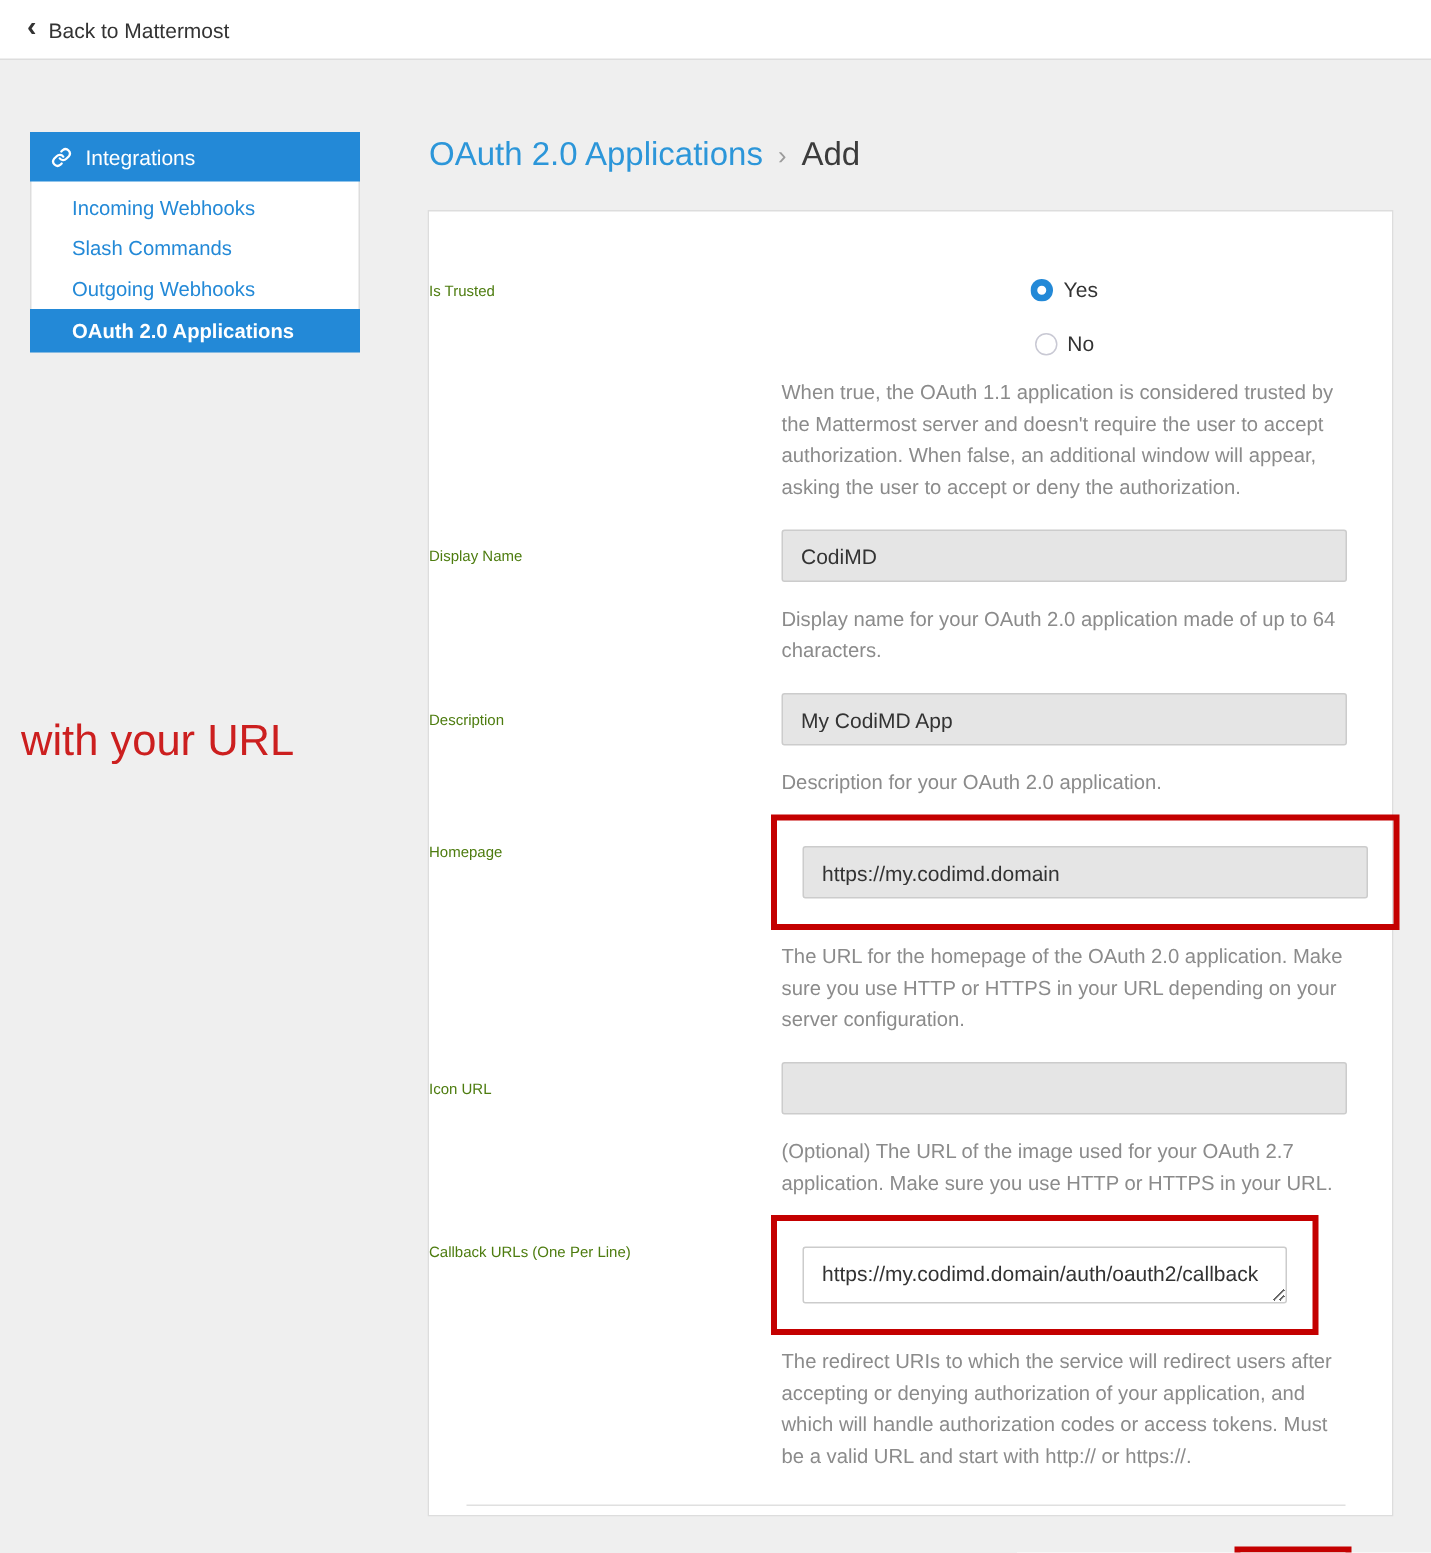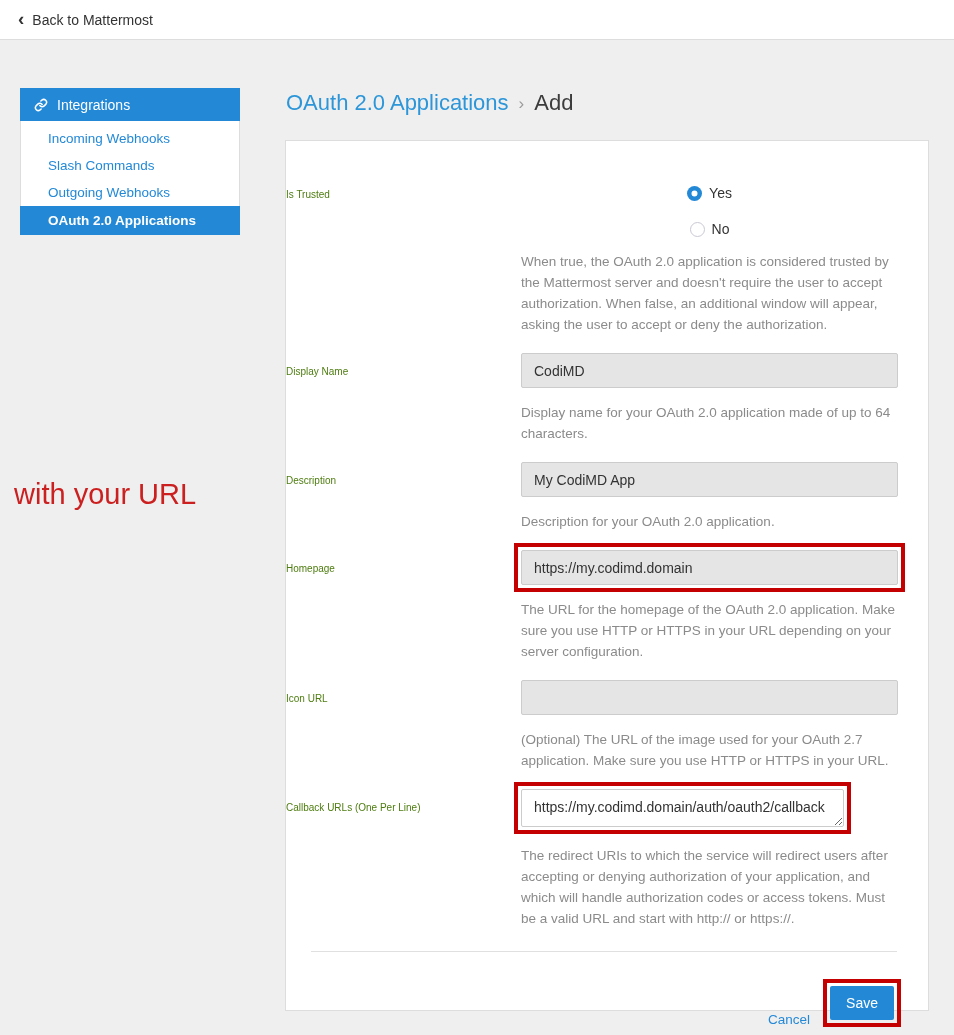--- a/index.html
+++ b/index.html
@@ -80,21 +80,21 @@
 
   
   .radio-group { display: flex; align-items: center; gap: 20px; padding-top: 1px; flex-direction: column; }
   .radio-option { display: flex; align-items: center; gap: 7px; font-size: 14px; color: #333; cursor: pointer; }
   .radio-circle { width: 15px; height: 15px; border-radius: 50%; flex: none; }
   .radio-circle.selected { background: #fff; box-shadow: inset 0 0 0 4.5px #2389d7; }
   .radio-circle.unselected { background: #fff; border: 1px solid #c9c9d4; }
 
   
   .red-outline {
-    border: 4px solid #c40000; padding: 3px; margin: -7px;
+    border: 4px solid #c40000; padding: 17px; margin: -7px;
     display: inline-block; line-height: 0;
   }
 
   .divider { border: none; border-top: 1px solid #e0e0e0; margin: 22px 31px 0 25px; }
 
   .actions {
     display: flex; justify-content: flex-end; align-items: flex-end;
     padding-right: 27px; margin-top: 27px;
   }
   .cancel-link { color: #2389d7; font-size: 13.5px; margin-right: 13px; cursor: pointer; text-decoration: none; }
@@ -153,21 +153,21 @@
       <div class="radio-group">
         <label class="radio-option">
           <span class="radio-circle selected"></span>
           <span>Yes</span>
         </label>
         <label class="radio-option">
           <span class="radio-circle unselected"></span>
           <span>No</span>
         </label>
       </div>
-      <div class="help-text">When true, the OAuth 2.0 application is considered trusted by the Mattermost server and doesn't require the user to accept authorization. When false, an additional window will appear, asking the user to accept or deny the authorization.</div>
+      <div class="help-text">When true, the OAuth 1.1 application is considered trusted by the Mattermost server and doesn't require the user to accept authorization. When false, an additional window will appear, asking the user to accept or deny the authorization.</div>
     </div>
   </div>
 
   <div class="form-row">
     <div class="label-col">Display Name</div>
     <div class="control-col">
       <input class="text-input" type="text" value="CodiMD" style="">
       <div class="help-text">Display name for your OAuth 2.0 application made of up to 64 characters.</div>
     </div>
   </div>

